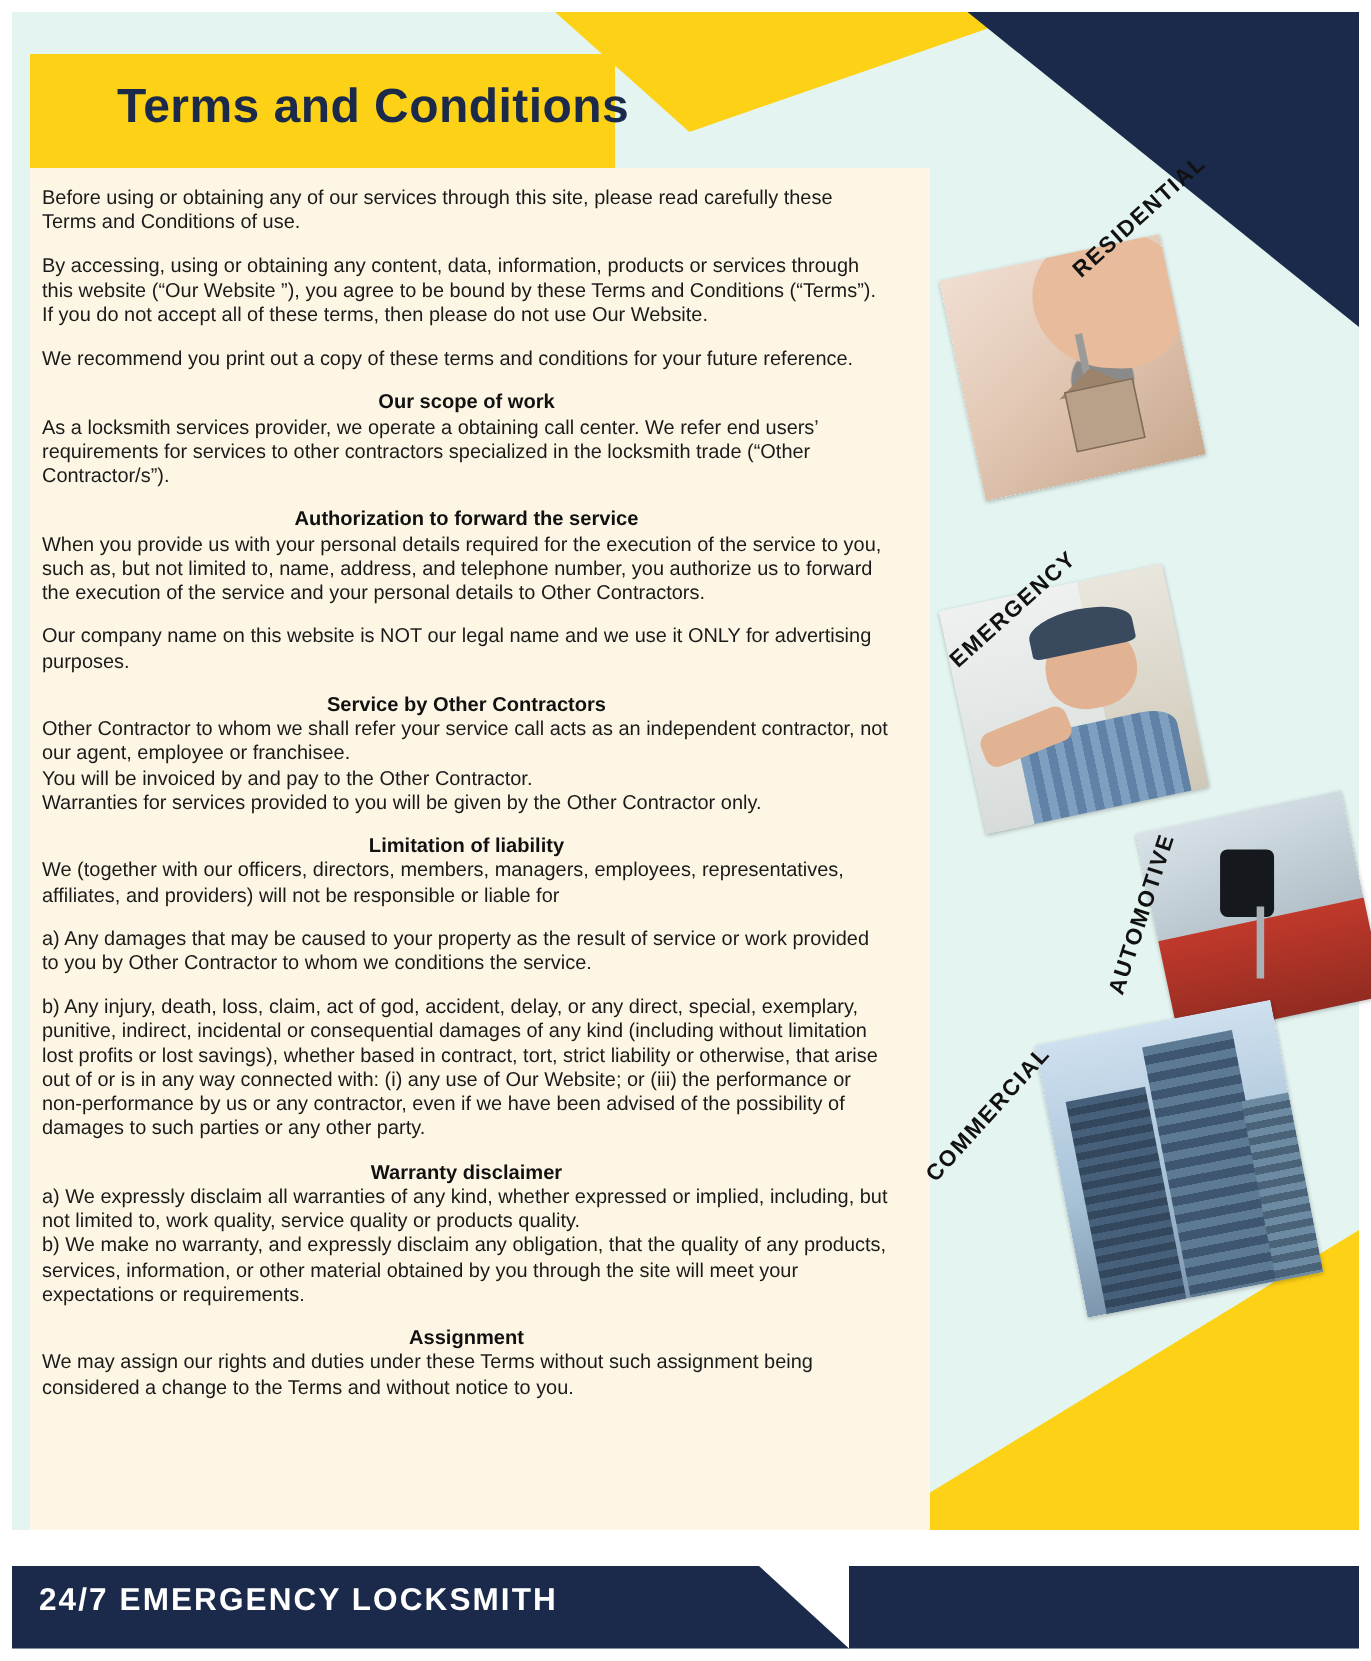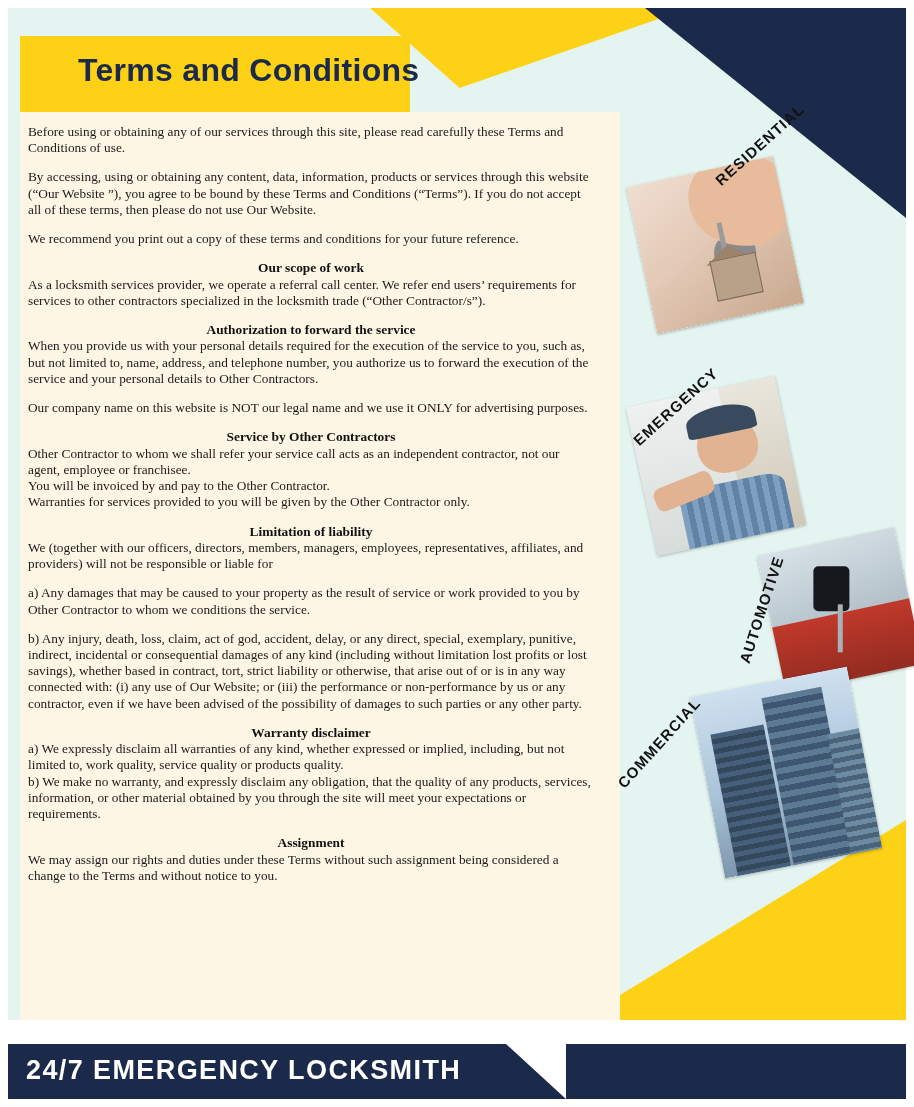--- a/index.html
+++ b/index.html
@@ -111,21 +111,20 @@
     font-weight: bold;
     font-size: 13.4px;
     color: #111111;
     text-align: center;
   }
   .block {
     margin: 0 0 13px 0;
   }
   .block p {
     margin: 0;
-    font-family: Liberation Serif, serif;
   }
 
   
   .photo {
     position: absolute;
     z-index: 7;
     box-shadow: 0 1px 3px rgba(0,0,0,0.25);
     overflow: hidden;
   }
   .photo .fill {
@@ -345,21 +344,21 @@
     width: 60px;
     height: 55px;
     background: #ffffff;
     clip-path: polygon(0 0, 100% 0, 100% 100%);
     z-index: 9;
   }
   .footer-text {
     position: absolute;
     left: 26px;
     top: 1055px;
-    font-size: 27px;
+    font-size: 21px;
     font-weight: bold;
     color: #ffffff;
     letter-spacing: 1.4px;
     z-index: 10;
   }
 </style>
 </head>
 <body>
 
 <div id="page">
@@ -384,21 +383,21 @@
     <div class="block">
       <p>By accessing, using or obtaining any content, data, information, products or services through this website (“Our Website ”), you agree to be bound by these Terms and Conditions (“Terms”). If you do not accept all of these terms, then please do not use Our Website.</p>
     </div>
 
     <div class="block">
       <p>We recommend you print out a copy of these terms and conditions for your future reference.</p>
     </div>
 
     <div class="block">
       <p class="heading">Our scope of work</p>
-      <p>As a locksmith services provider, we operate a referral call center. We refer end users’ requirements for services to other contractors specialized in the locksmith trade (“Other Contractor/s”).</p>
+      <p>As a locksmith services provider, we operate a obtaining call center. We refer end users’ requirements for services to other contractors specialized in the locksmith trade (“Other Contractor/s”).</p>
     </div>
 
     <div class="block">
       <p class="heading">Authorization to forward the service</p>
       <p>When you provide us with your personal details required for the execution of the service to you, such as, but not limited to, name, address, and telephone number, you authorize us to forward the execution of the service and your personal details to Other Contractors.</p>
     </div>
 
     <div class="block">
       <p>Our company name on this website is NOT our legal name and we use it ONLY for advertising purposes.</p>
     </div>

